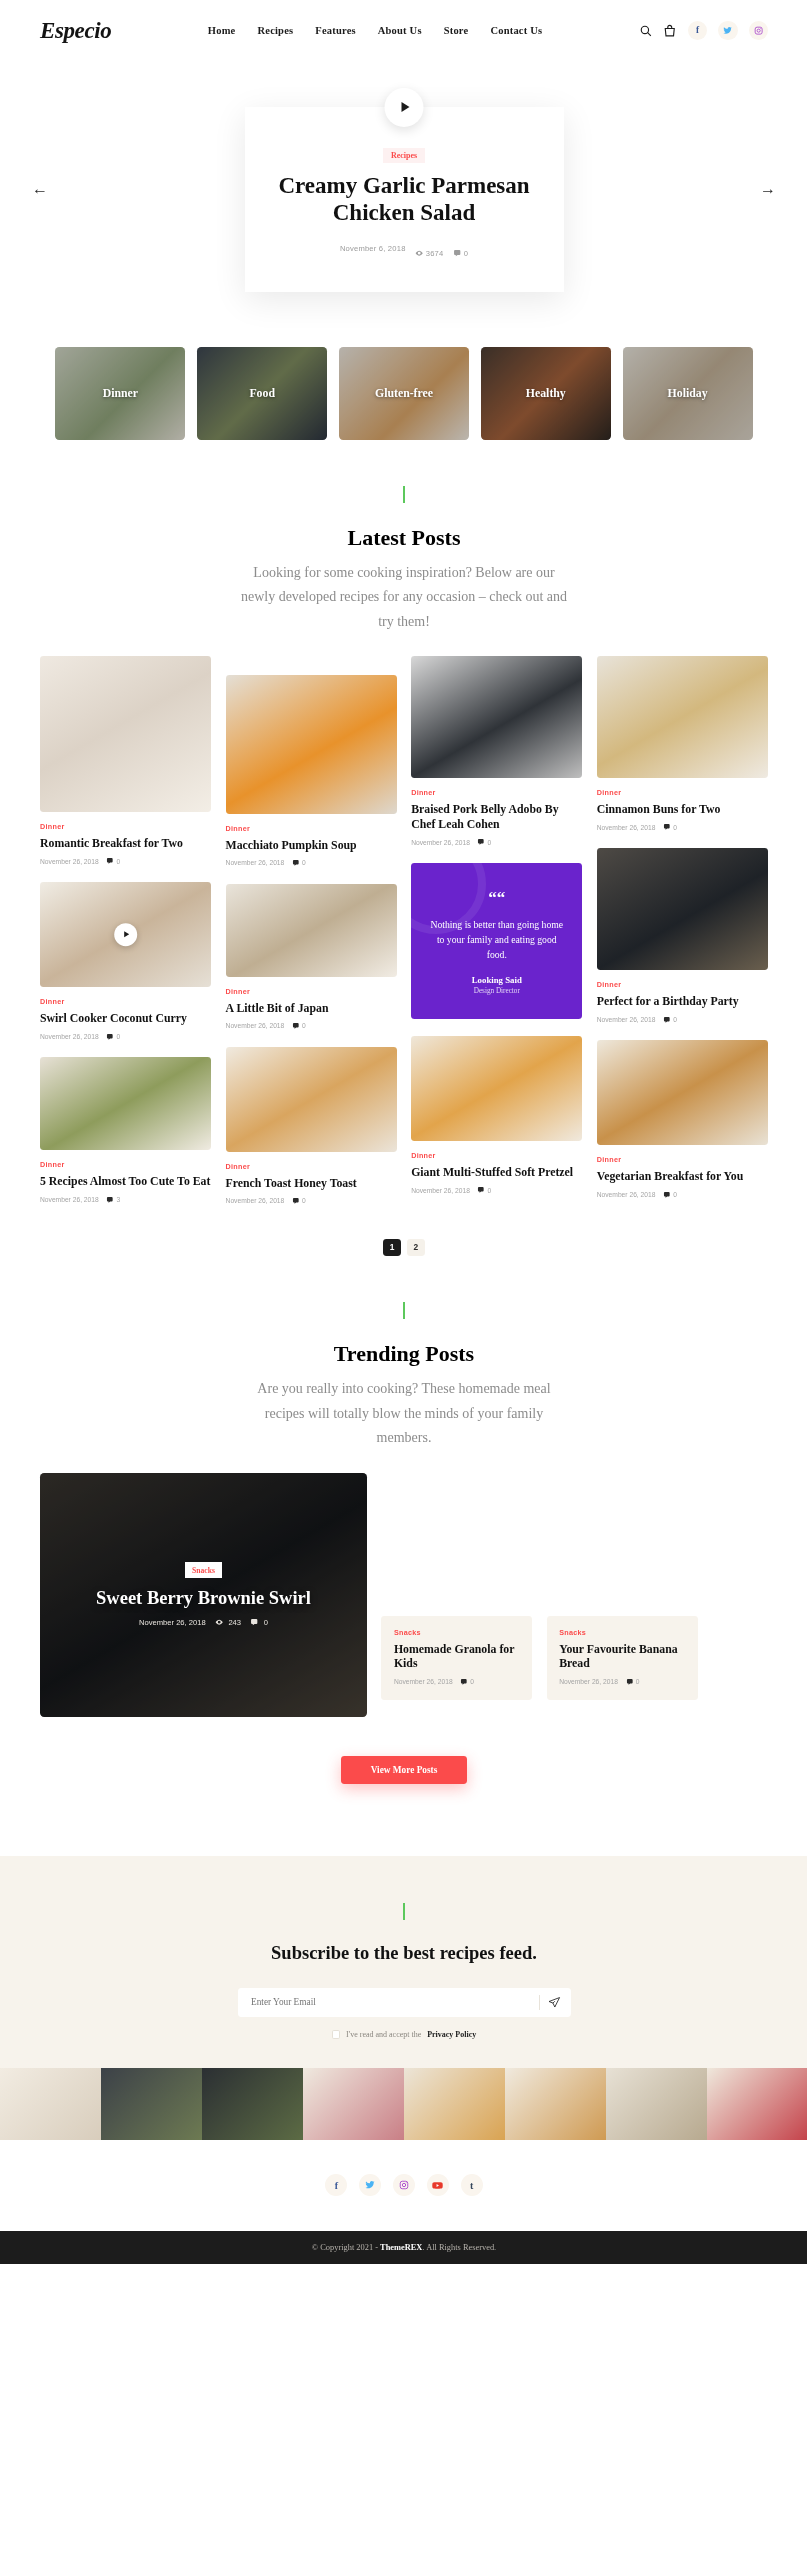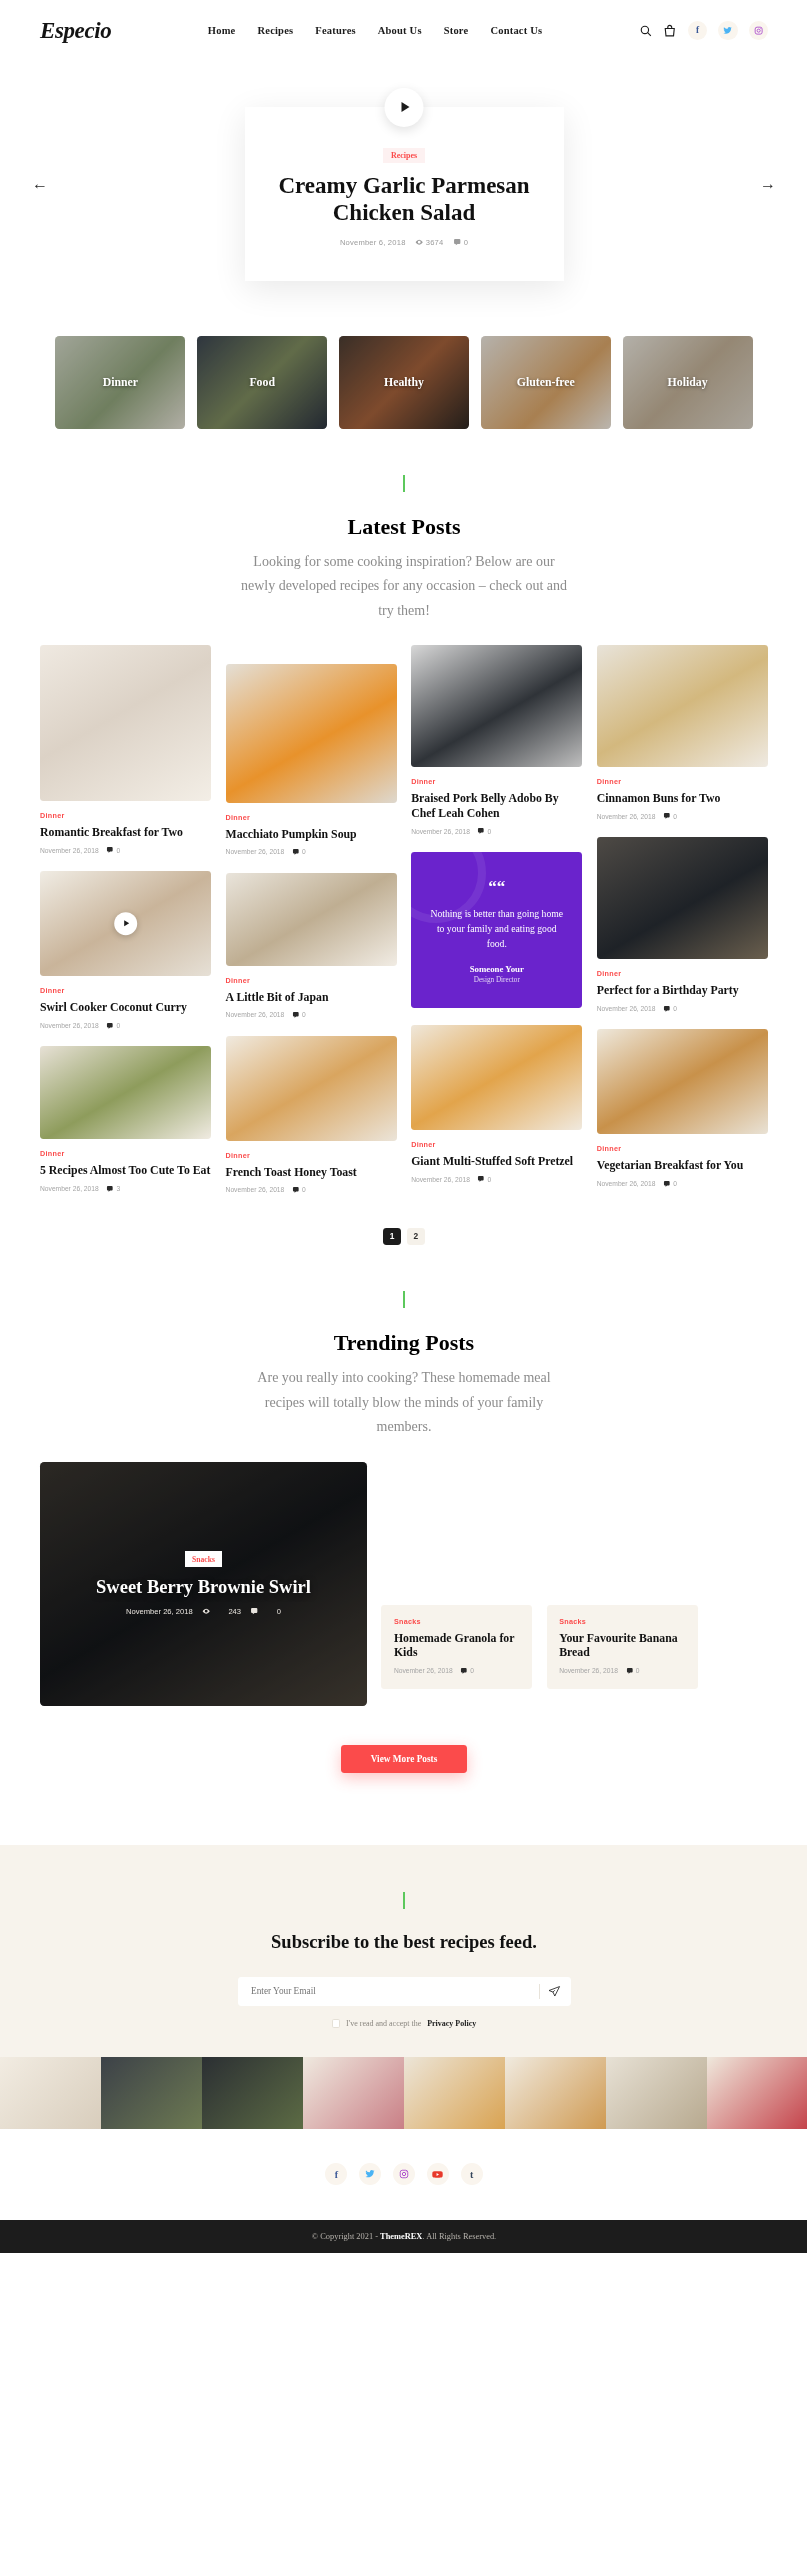--- a/index.html
+++ b/index.html
@@ -71,21 +71,21 @@
     font-size:8px; padding:3.4px 7.6px; margin-bottom:10px;
   }
   .hero-title {
     font-family:"Liberation Serif", serif; font-weight:bold;
     font-size:23px; line-height:1.15; color:#111; margin-bottom:11.8px;
   }
   .meta {
     display:flex; align-items:center; justify-content:center; gap:9.3px;
     font-size:7.6px; color:#9b9b9b; letter-spacing:0.2px;
   }
-  .meta .mi { display:flex; gap:2.5px; }
+  .meta .mi { display:flex; gap:2.5px;margin-top:11px; }
 
   
   .cats {
     display:flex; gap:11.8px; padding:29.5px 40px 0;
     justify-content:center;
   }
   .cat {
     width:130px; height:93px; border-radius:4.2px;
     position:relative; overflow:hidden;
     display:flex; align-items:center; justify-content:center;
@@ -230,21 +230,21 @@
   }
   .trend-title {
     font-family:"Liberation Serif", serif; font-weight:bold;
     font-size:18.5px; color:#fff; margin-bottom:9.3px;
     text-shadow:0 1.7px 6.7px rgba(0,0,0,.5);
   }
   .trend-meta {
     display:flex; gap:9.3px; align-items:center;
     font-size:7.6px; color:#e8e4de;
   }
-  .trend-meta .mi { display:flex; align-items:flex-start; gap:18px; }
+  .trend-meta .mi { display:flex; align-items:flex-start; gap:5px; }
   .trend-side { display:flex; gap:14.3px; padding-top:143px; }
   .trend-card {
     width:151px; background:#f7f3ec; border-radius:3.4px; padding:11.8px 12.6px 15px;
   }
   .trend-card .card-cat { margin-top:0; }
 
   .cta-wrap { text-align:center; padding:39px 0 72px; }
   .cta-btn {
     display:inline-block; background:#fb4b4b; color:#fff;
     font-family:"Liberation Serif", serif; font-weight:bold;
@@ -374,25 +374,25 @@
   </div>
 </div>
 
 <div class="cats">
   <div class="cat f1">
       <span>Dinner</span>
     </div>
   <div class="cat f2">
       <span>Food</span>
     </div>
+  <div class="cat f3">
+      <span>Gluten-free</span>
+    </div>
   <div class="cat f4">
       <span>Healthy</span>
-    </div>
-  <div class="cat f3">
-      <span>Gluten-free</span>
     </div>
   <div class="cat f5">
       <span>Holiday</span>
     </div>
 </div>
 
 <div class="sec-head">
   <div class="accent-line"></div>
   <div class="sec-title">Latest Posts</div>
   <div class="sec-sub">Looking for some cooking inspiration? Below are our newly developed recipes for any occasion – check out and try them!</div>
@@ -505,21 +505,21 @@
           <svg width="7.6" height="7.6" viewBox="0 0 24 24" fill="#2a2a2a">
               <path d="M21 6a3 3 0 0 0-3-3H6a3 3 0 0 0-3 3v8a3 3 0 0 0 3 3h2v4l5-4h5a3 3 0 0 0 3-3V6z"></path>
             </svg>
           <em style="font-style:normal">0</em>
         </span>
       </div>
     </div>
     <div class="quote-card" style="margin-top:17px">
       <div class="qmark">““</div>
       <div class="qtext">Nothing is better than going home to your family and eating good food.</div>
-      <div class="qauth">Someone Your</div>
+      <div class="qauth">Looking Said</div>
       <div class="qrole">Design Director</div>
     </div>
     <div class="card" style="margin-top:17px">
       <div class="thumb p8 h125"></div>
       <span class="card-cat">Dinner</span>
       <div class="card-title">Giant Multi-Stuffed Soft Pretzel</div>
       <div class="card-meta">
         <span>November 26, 2018</span>
         <span class="mi">
           <svg width="7.6" height="7.6" viewBox="0 0 24 24" fill="#2a2a2a">

